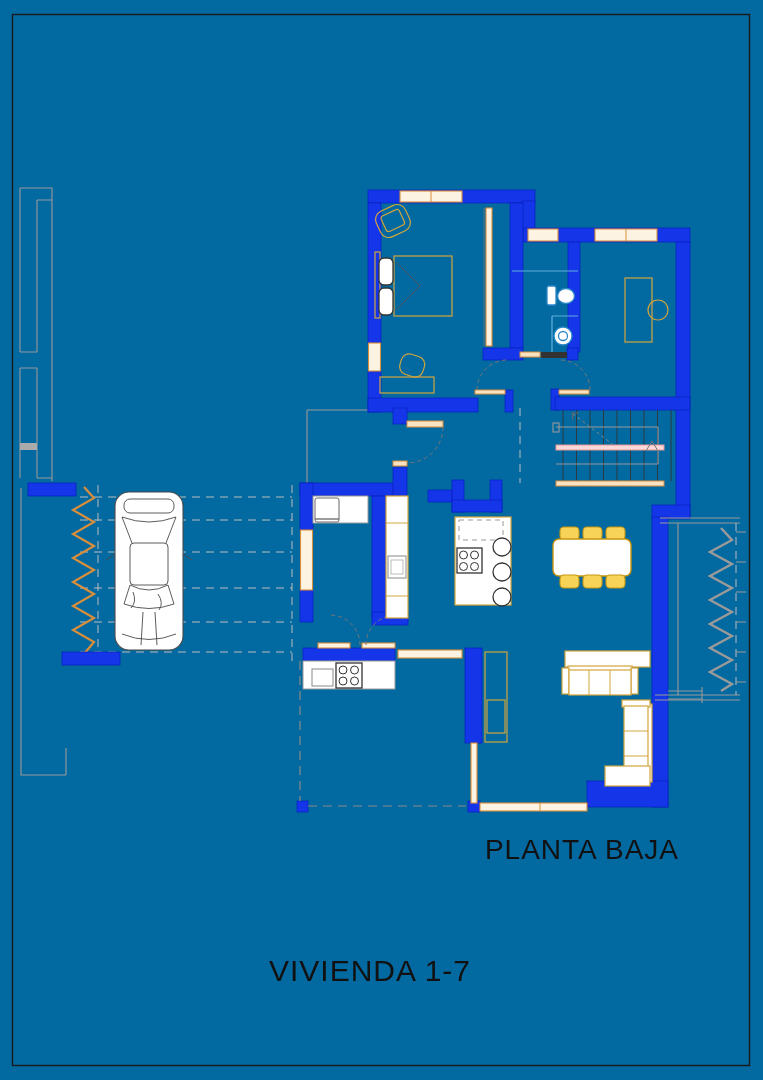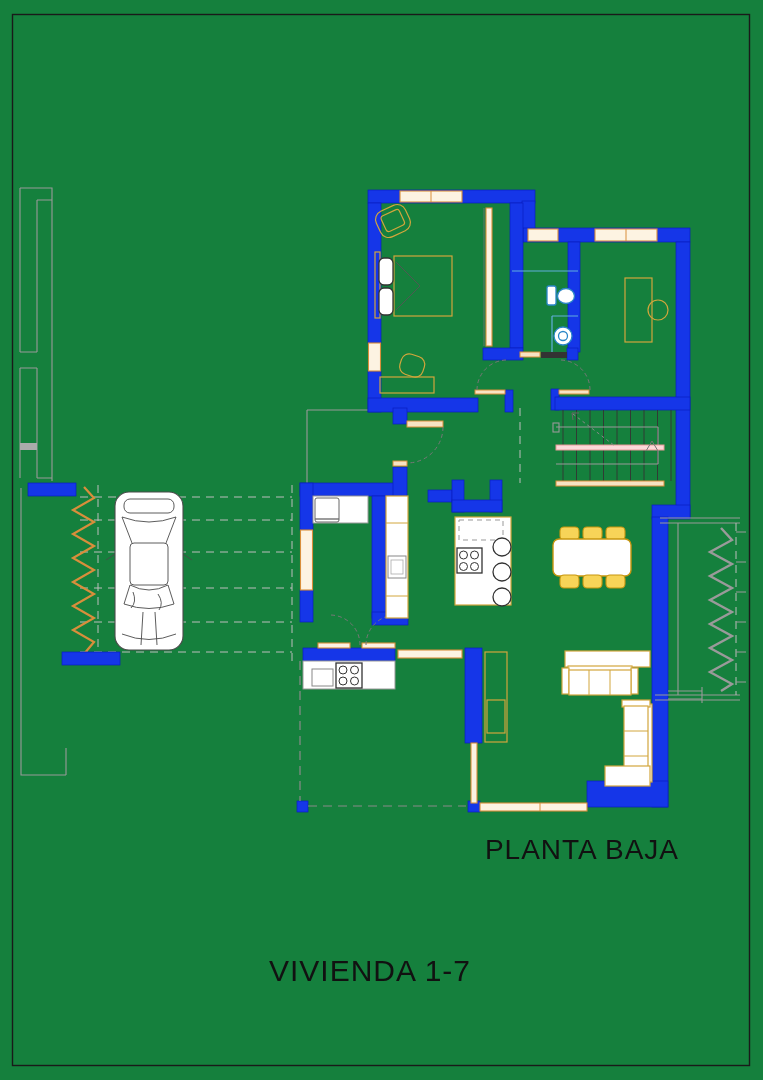--- a/index.html
+++ b/index.html
@@ -1,16 +1,16 @@
 <!DOCTYPE html>
 <html style="--frame: #1a1a1a; --wall: #1536E8; --wall_edge: #0A1EC0; --window: #D98E3B; --window_fill: #FDF3E2; --sill_fill: #F7E3C3; --furniture: #D2A63C; --furniture_dark: #C8960F; --chair_fill: #F7D458; --counter_gray: #999999; --dark: #333333; --neighbor: #9A9A9A; --paving: #BDBDBD; --fixture: #2B87C8; --shower: #63AEDC; --car_line: #4A4A4A; --stair_pink: #E89898; --stair_pink_fill: #FBD9D9; --text: #111111;"><head>
 <meta charset="utf-8">
 <style>
   html,body{margin:0;padding:0;background:#ffffff;}
-  .sheet{position:relative;width:763px;height:1080px;background:#15803d;overflow:hidden;
+  .sheet{position:relative;width:763px;height:1080px;background:#0369a1;overflow:hidden;
          font-family:"Liberation Sans", sans-serif;}
   svg{position:absolute;left:0;top:0;}
   
   .frame{fill:none;stroke:var(--frame);stroke-width:1.4;}
   .w{fill:var(--wall);stroke:var(--wall_edge);stroke-width:.7;}
   .win{fill:var(--window_fill);stroke:var(--window);stroke-width:1.1;}
   .sill{fill:var(--sill_fill);stroke:var(--window);stroke-width:1;}
   .fur{fill:none;stroke:var(--furniture);stroke-width:1.2;}
   .furw{fill:#ffffff;stroke:var(--furniture);stroke-width:1.2;}
   .furf{fill:var(--chair_fill);stroke:var(--furniture_dark);stroke-width:1.1;}

